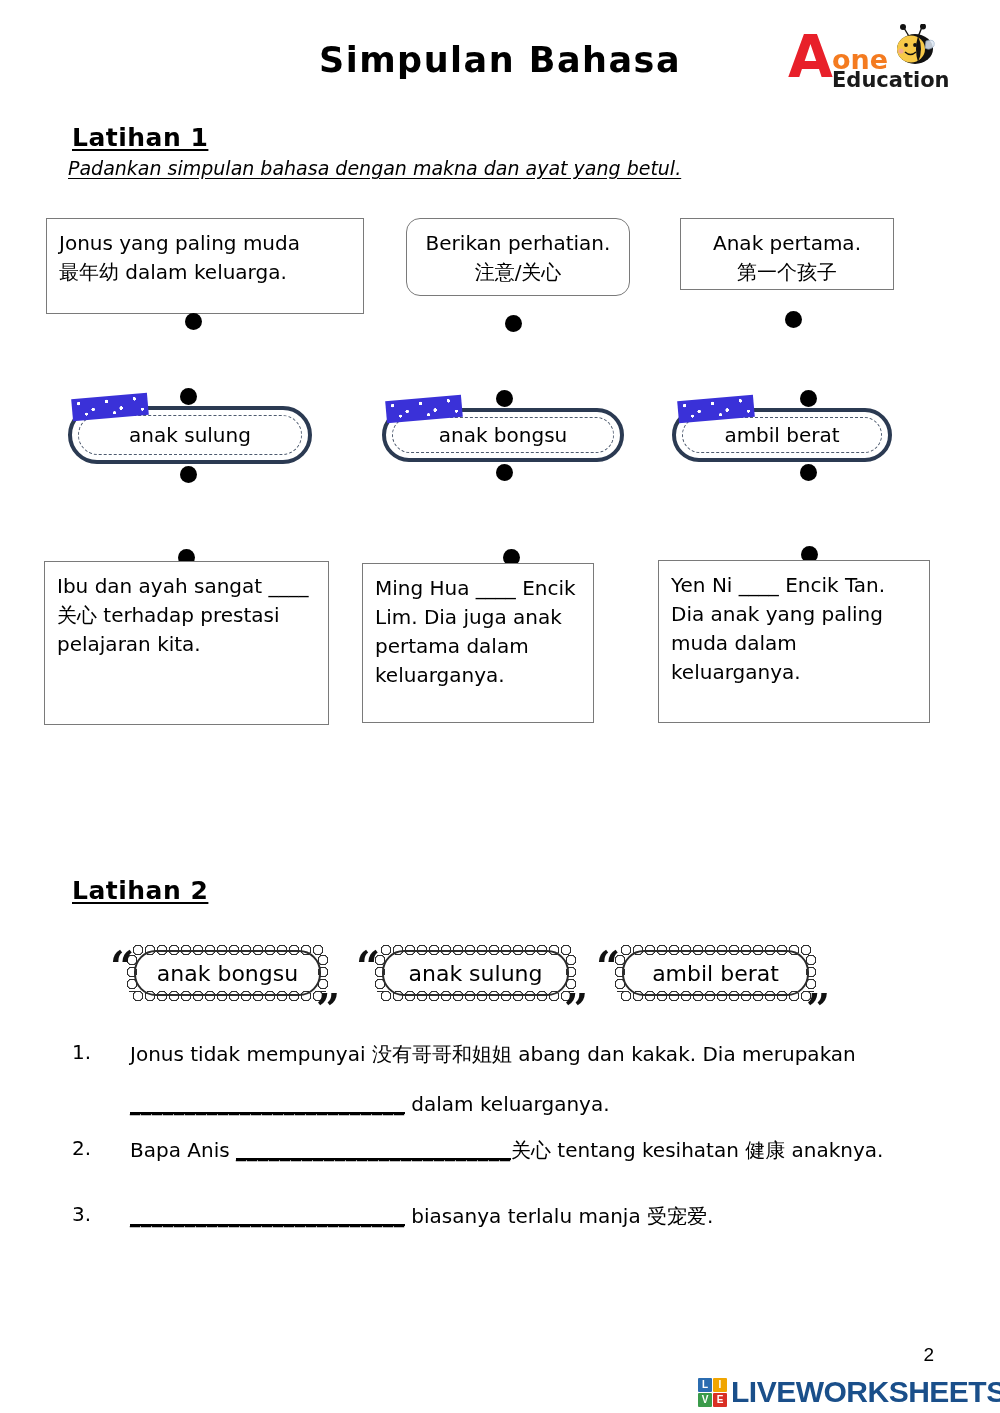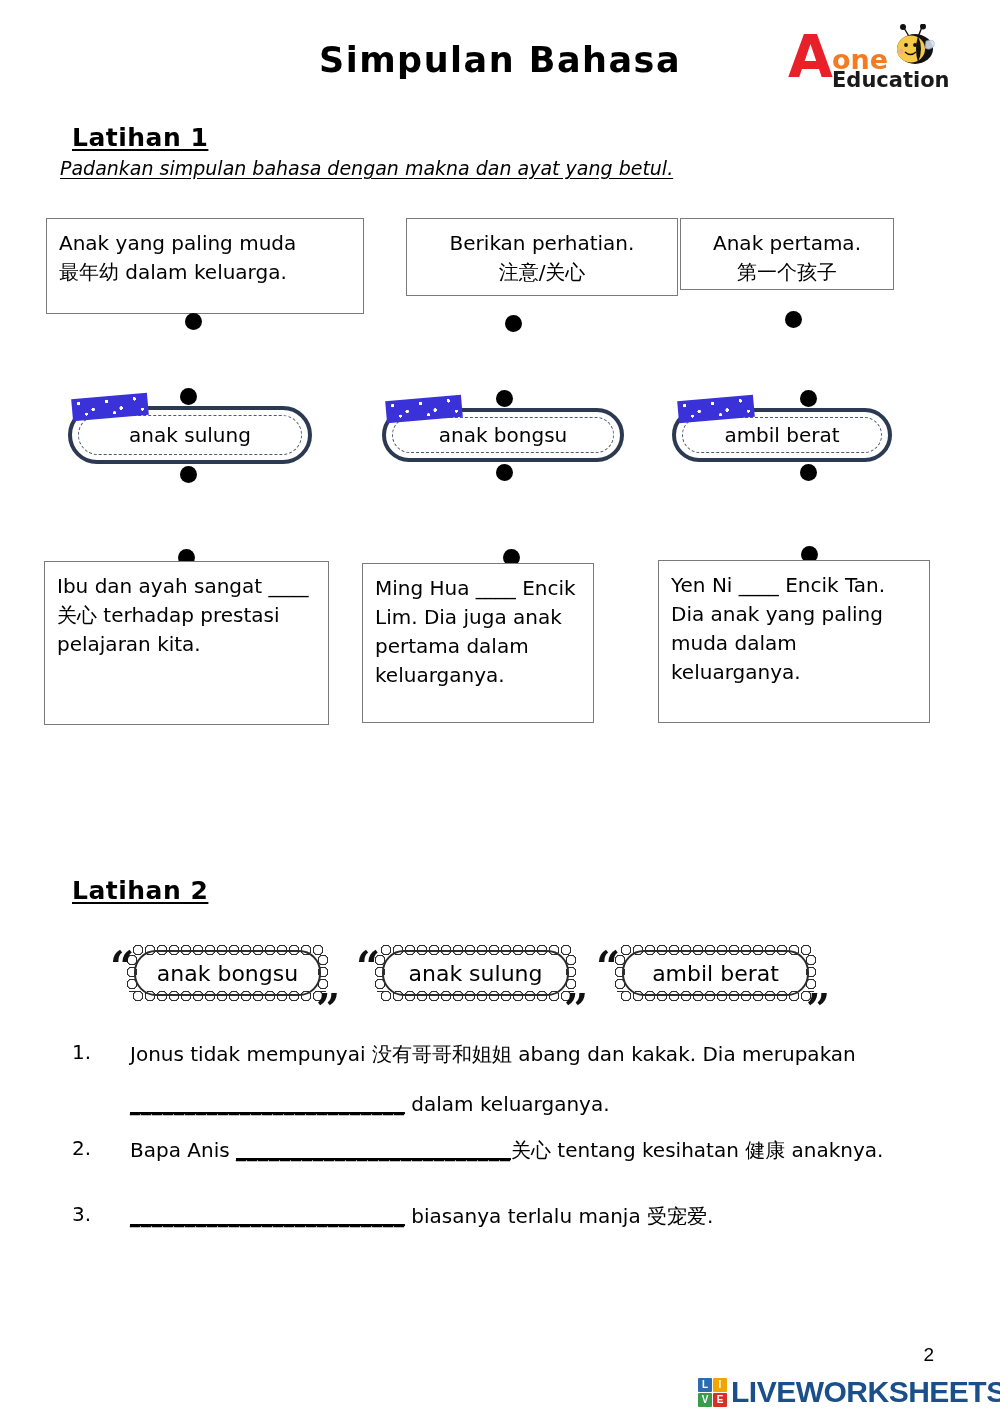--- a/index.html
+++ b/index.html
@@ -261,29 +261,29 @@
       <path d="M34 12 Q40 25 34 38 Q30 25 34 12 Z" fill="#111"></path>
       <path d="M42 17 Q52 14 50 22 Q46 27 41 24 Z" fill="#dfe9f5" opacity="0.85" stroke="#9fb4cc" stroke-width="0.8"></path>
       <circle cx="22" cy="21" r="1.9" fill="#111"></circle>
       <circle cx="31" cy="21" r="1.9" fill="#111"></circle>
       <path d="M21 28 Q26.5 33 32 28" stroke="#111" stroke-width="1.5" fill="none"></path>
       <circle cx="17" cy="27" r="2.6" fill="#f3a0a8" opacity="0.75"></circle>
     </svg>
   </div>
 
   <div class="sec-head" style="left:72px; top:123px;">Latihan 1</div>
-  <div class="sec-sub" style="left:60px; top:157px;font-style:italic;">Padankan simpulan bahasa dengan makna dan ayat yang betul.</div>
+  <div class="sec-sub" style="left:68px; top:157px;font-style:italic;">Padankan simpulan bahasa dengan makna dan ayat yang betul.</div>
 
   <div class="mbox" style="left:46px; top:218px; width:318px; height:96px;">
-    <span>Anak yang paling muda</span><br>
+    <span>Jonus yang paling muda</span><br>
     <span class="cn">最年幼</span><span> dalam keluarga.</span>
   </div>
   <div class="dot" style="left:185px; top:313px;"></div>
 
-  <div class="mbox center" style="left:406px; top:218px; width:272px; height:78px;">
+  <div class="mbox center" style="left:406px; top:218px; width:224px; height:78px;border-radius:14px;">
     <span>Berikan perhatian.</span><br>
     <span class="cn">注意/关心</span>
   </div>
   <div class="dot" style="left:505px; top:315px;"></div>
 
   <div class="mbox center" style="left:680px; top:218px; width:214px; height:72px;">
     <span>Anak pertama.</span><br>
     <span class="cn">第一个孩子</span>
   </div>
   <div class="dot" style="left:785px; top:311px;"></div>

